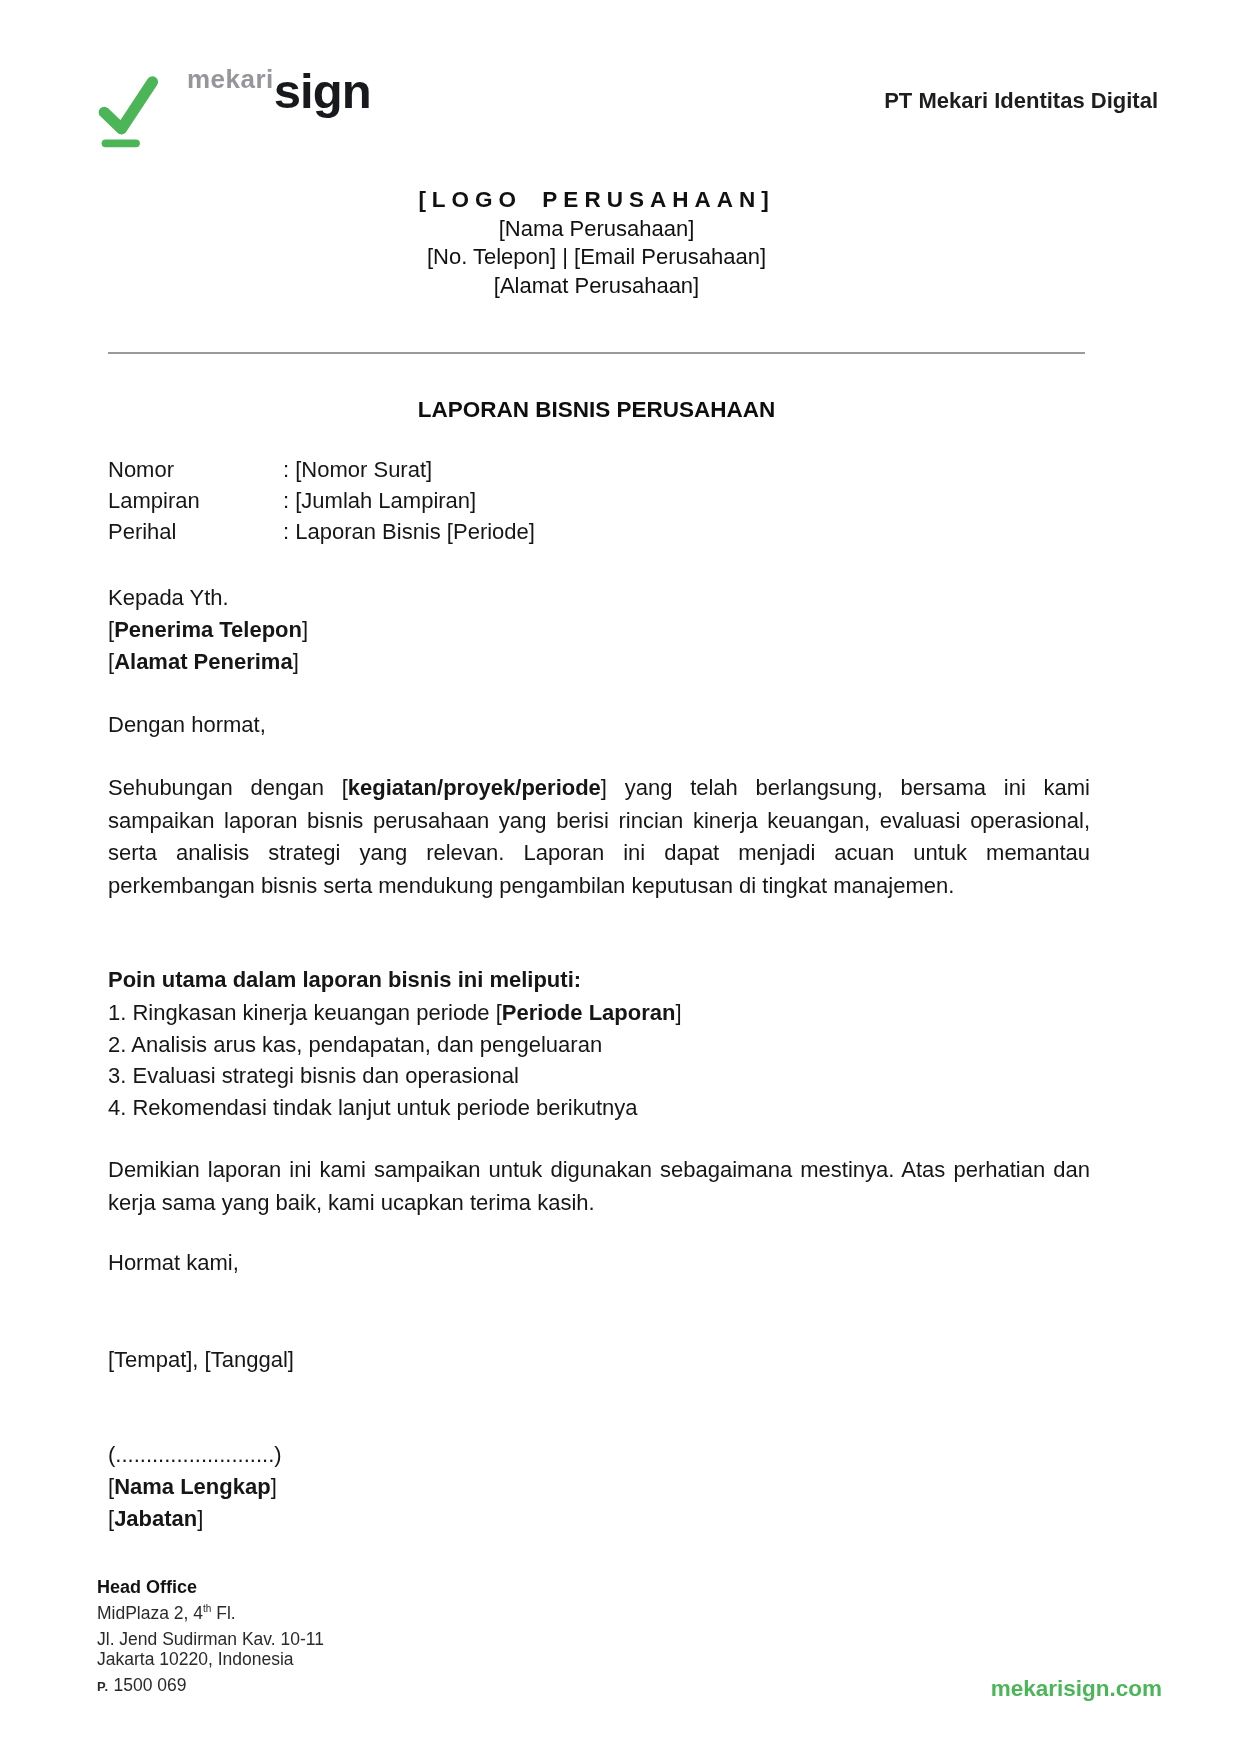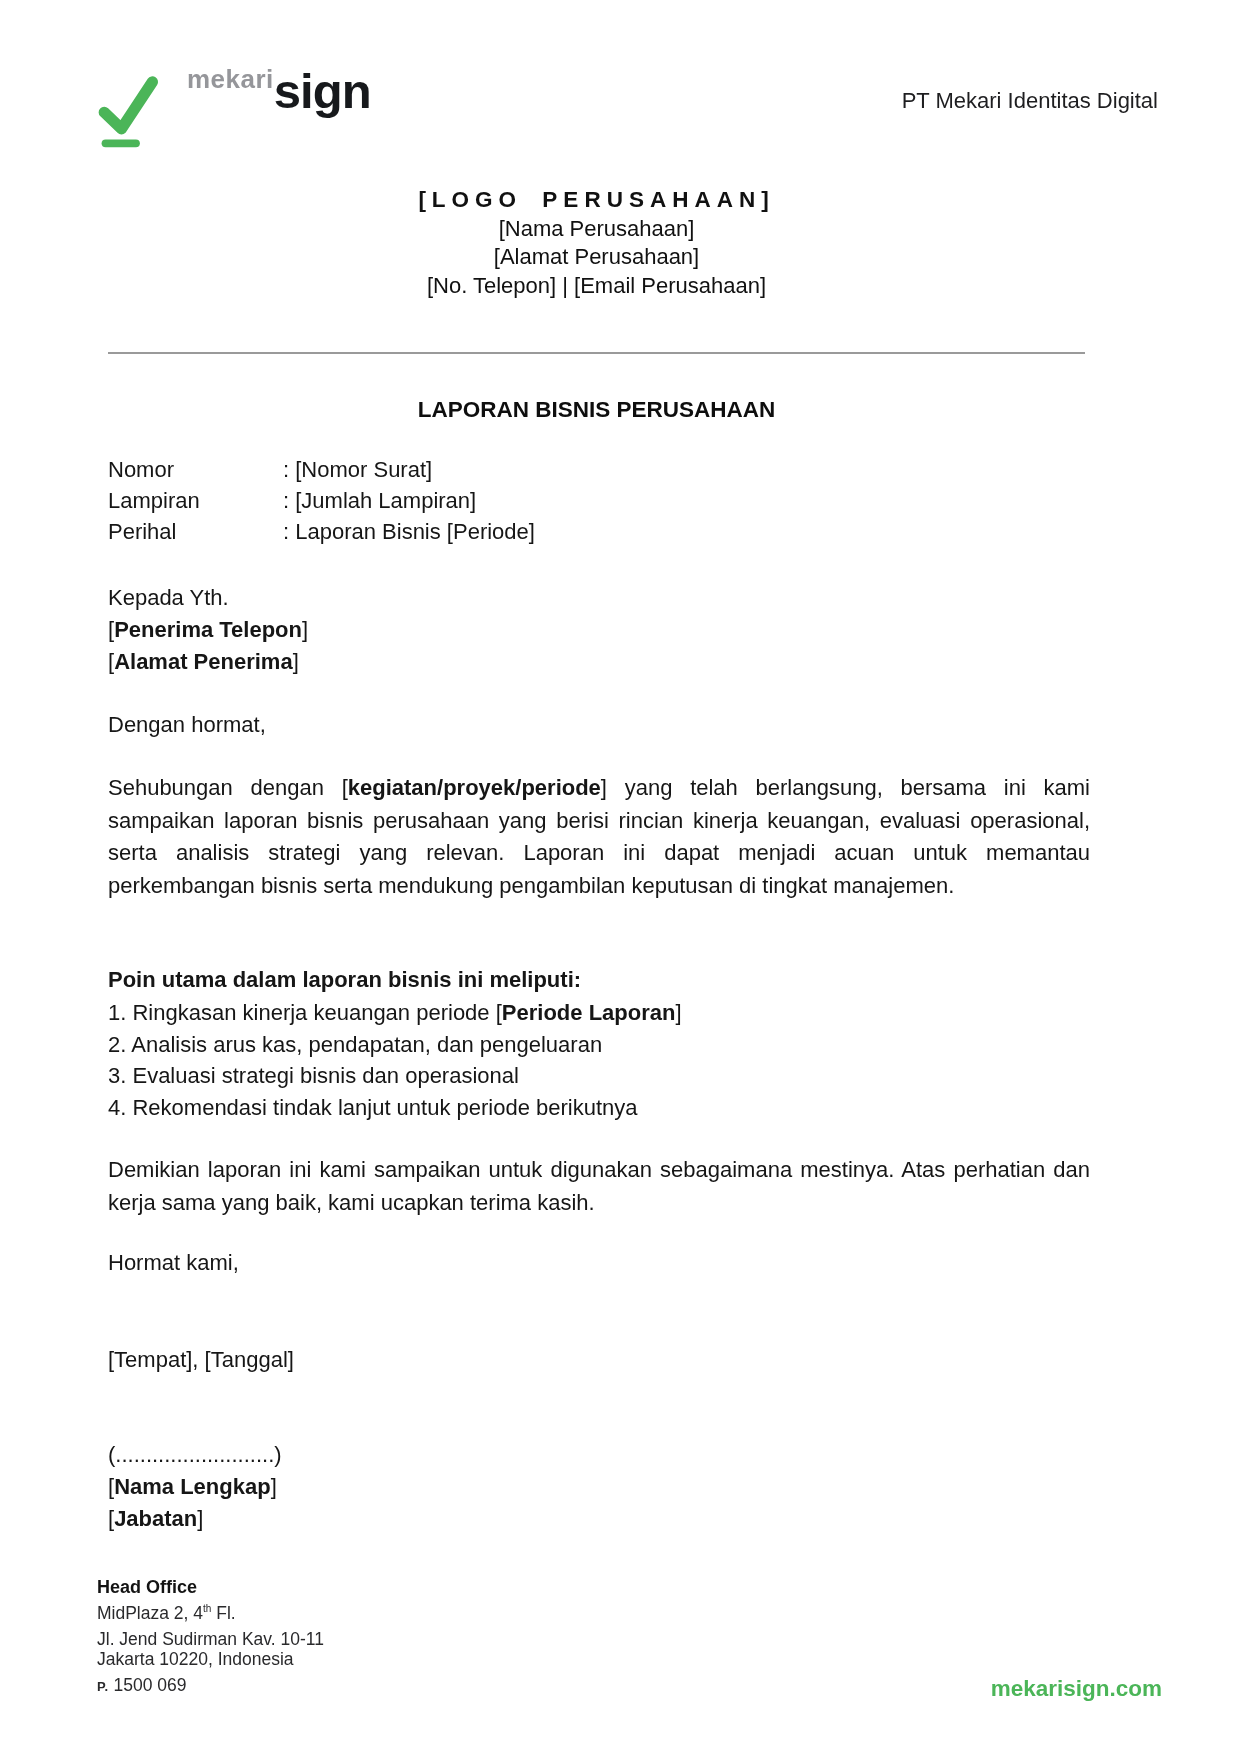--- a/index.html
+++ b/index.html
@@ -13,21 +13,21 @@
     color: #161616;
     overflow: hidden;
     margin: 0 auto;
   }
   
   .logo { position: absolute; top: 66px; left: 95px; display: flex; align-items: flex-start; }
   .logo svg { display: block; margin-top: 5px; }
   .logo-text { margin-left: 26px; display: flex; flex-direction: row; }
   .logo-mekari { font-size: 26px; font-weight: 700; color: var(--logo-gray, #95969A); letter-spacing: 0.5px; line-height: 1; }
   .logo-sign { font-size: 49px; font-weight: 700; color: #17191c; letter-spacing: -1px; line-height: 0.92; margin-top: 3px; }
-  .company-name { position: absolute; top: 88px; right: 84px; font-size: 22px; font-weight: 400; color: #1e1e20; }
+  .company-name { position: absolute; top: 88px; right: 84px; font-size: 22px; font-weight: 700; color: #1e1e20; }
   
   .letterhead { position: absolute; top: 186px; left: 108px; width: 977px; text-align: center; font-size: 22px; line-height: 28.6px; color: #111; }
   .letterhead-logo { font-weight: 700; font-size: 22.5px; letter-spacing: 6px; word-spacing: 8px; }
   .divider { position: absolute; top: 352px; left: 108px; width: 977px; height: 2px; background: var(--divider-gray, #9a9a9a); border: 0; }
   
   .doc-title { position: absolute; top: 396px; left: 108px; width: 977px; text-align: center; font-size: 22.5px; font-weight: 700; line-height: 28px; color: #0e0e0e; }
   
   .meta { position: absolute; top: 454px; left: 108px; font-size: 22px; line-height: 31px; }
   .meta-row { display: flex; }
   .meta-label { width: 175px; flex: 0 0 175px; }
@@ -64,22 +64,22 @@
     <div class="logo-text">
       <span class="logo-mekari">mekari</span>
       <span class="logo-sign">sign</span>
     </div>
   </div>
   <div class="company-name">PT Mekari Identitas Digital</div>
 
   <section class="letterhead">
     <div class="letterhead-logo">[LOGO PERUSAHAAN]</div>
     <div>[Nama Perusahaan]</div>
+    <div>[No. Telepon] | [Email Perusahaan]</div>
     <div>[Alamat Perusahaan]</div>
-    <div>[No. Telepon] | [Email Perusahaan]</div>
   </section>
 
   <div class="divider"></div>
 
   <h1 class="doc-title">LAPORAN BISNIS PERUSAHAAN</h1>
 
   <section class="meta">
     <div class="meta-row">
       <span class="meta-label">Nomor</span>
       <span class="meta-value">: [Nomor Surat]</span>

